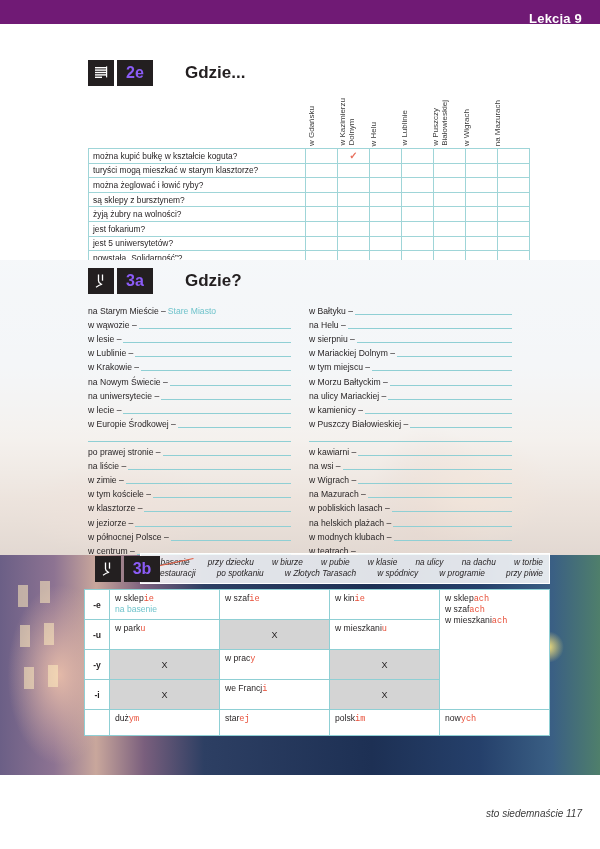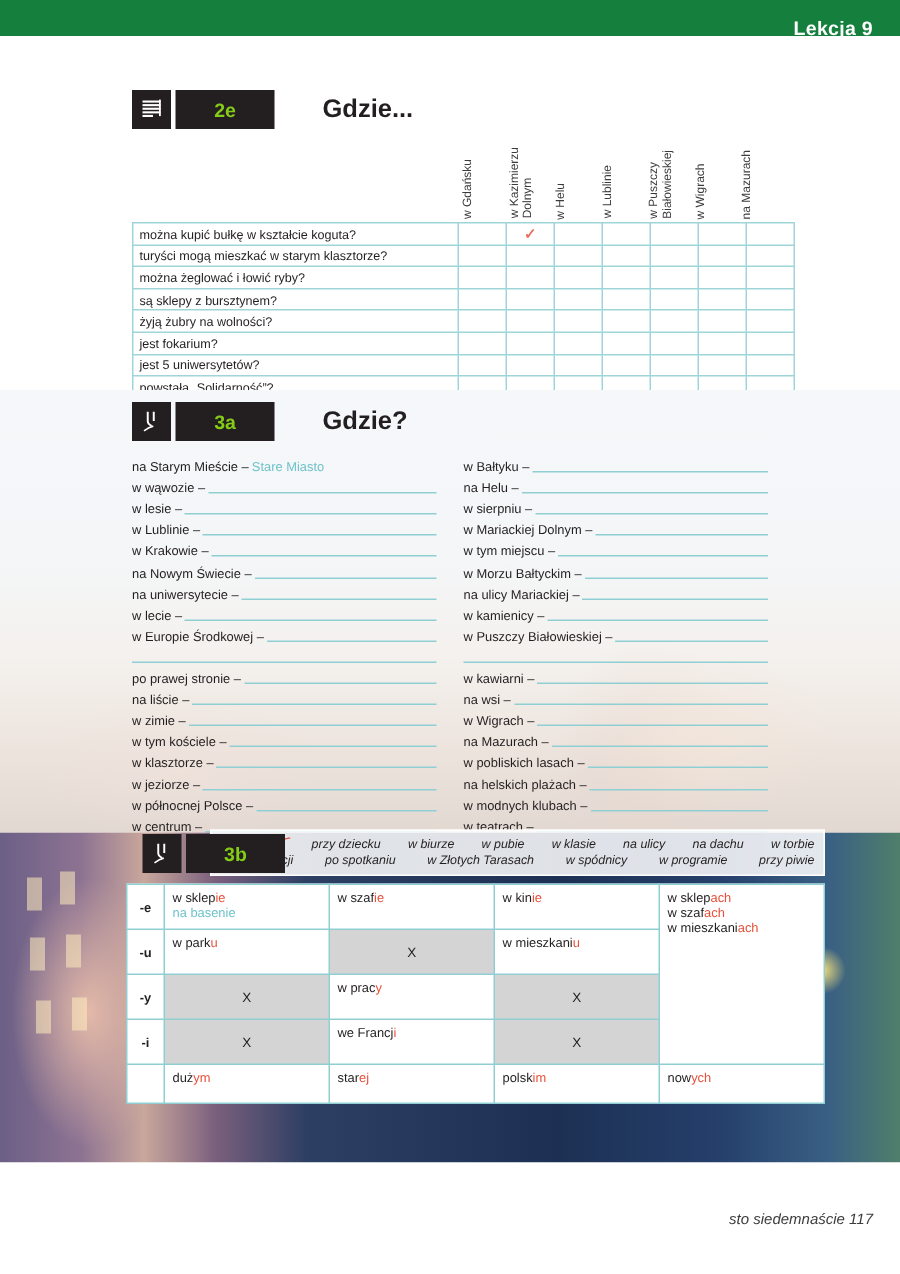--- a/index.html
+++ b/index.html
@@ -8,37 +8,37 @@
     background:#ffffff;
     font-family:"Liberation Sans", sans-serif;
     position:relative;
     overflow:hidden;
     color:#231f20;
   }
 
   
   .banner{
     position:absolute;left:0;top:0;width:600px;height:24px;
-    background:#15803d;
+    background:#701a75;
   }
   .banner-title{
     position:absolute;right:18px;top:11px;
     color:#ffffff;font-weight:bold;font-size:13px;letter-spacing:.2px;
   }
 
   
   .badge-group{display:flex;align-items:center;gap:3px;}
   .badge-icon{
     width:26px;height:26px;background:#231f20;
     display:flex;align-items:center;justify-content:center;
   }
   .badge-num{
-    height:26px;min-width:26px;padding:0 20px;background:#231f20;color:#84cc16;
+    height:26px;min-width:26px;padding:0 5px;background:#231f20;color:#8b5cf6;
     display:flex;align-items:center;justify-content:center;
-    font-weight:bold;font-size:13px;
+    font-weight:bold;font-size:16px;
   }
   .ex-title{font-weight:bold;font-size:17px;margin-left:32px;}
 
   
   .ex2{position:absolute;left:0;top:40px;width:600px;height:208px;background:#fff;}
   .ex2-head{position:absolute;left:88px;top:20px;display:flex;align-items:center;}
   .ex2-tbl{position:absolute;left:88px;top:108px;border-collapse:collapse;padding-left:32px;}
   .ex2-tbl td{
     border:1px solid #9fd5d8;
     height:13.6px;font-size:8.4px;padding:0 0 0 4px;
@@ -121,21 +121,21 @@
     position:absolute;left:84px;top:589px;width:466px;
     border-collapse:collapse;background:#fff;table-layout:fixed;
   }
   .tbl3b td{
     border:1px solid #8fcfd4;font-size:8.6px;
     padding:3px 5px;vertical-align:top;background:#fff;color:#231f20;
   }
   .tbl3b td.rowlbl{width:24px;font-weight:bold;text-align:center;vertical-align:middle;padding:0;}
   .tbl3b td.x{background:#d4d4d4;text-align:center;vertical-align:middle;font-size:9px;}
   .tbl3b td.last{vertical-align:top;}
-  .red{color:#e8503a;}
+  .red{color:#e8503a;font-family:Liberation Mono, monospace;}
   .teal{color:#6fc3cb;}
 
   .footer{
     position:absolute;right:18px;bottom:30px;
     font-style:italic;font-size:10px;color:#3b3b3b;text-align:right;
   }
 </style>
 </head>
 <body>
 

